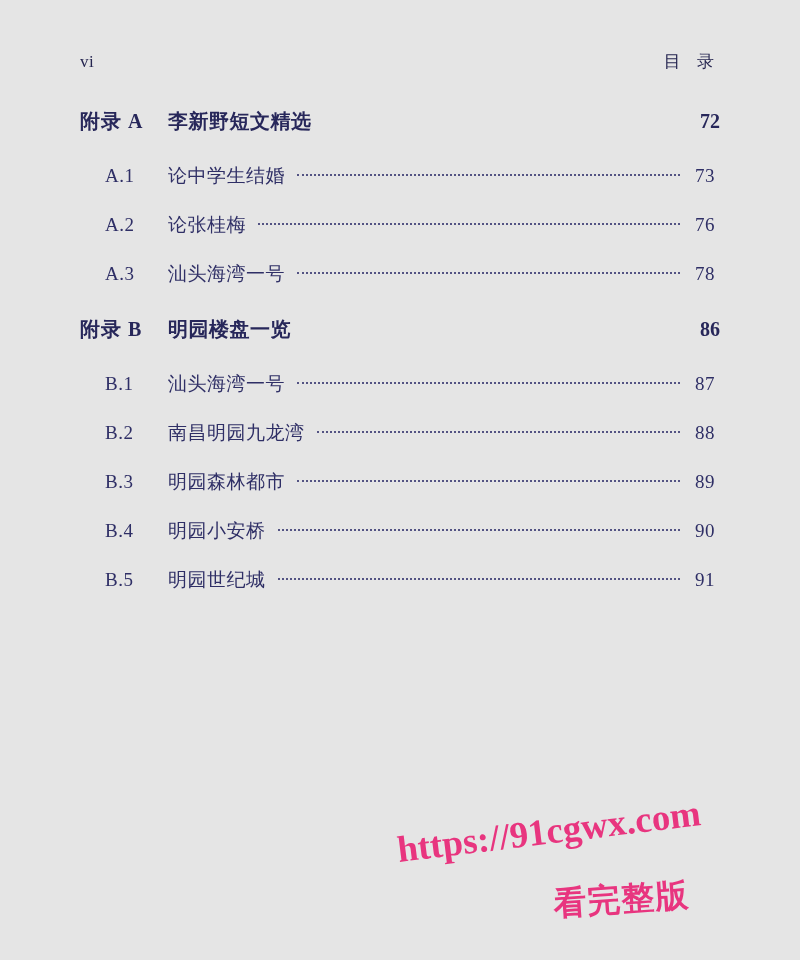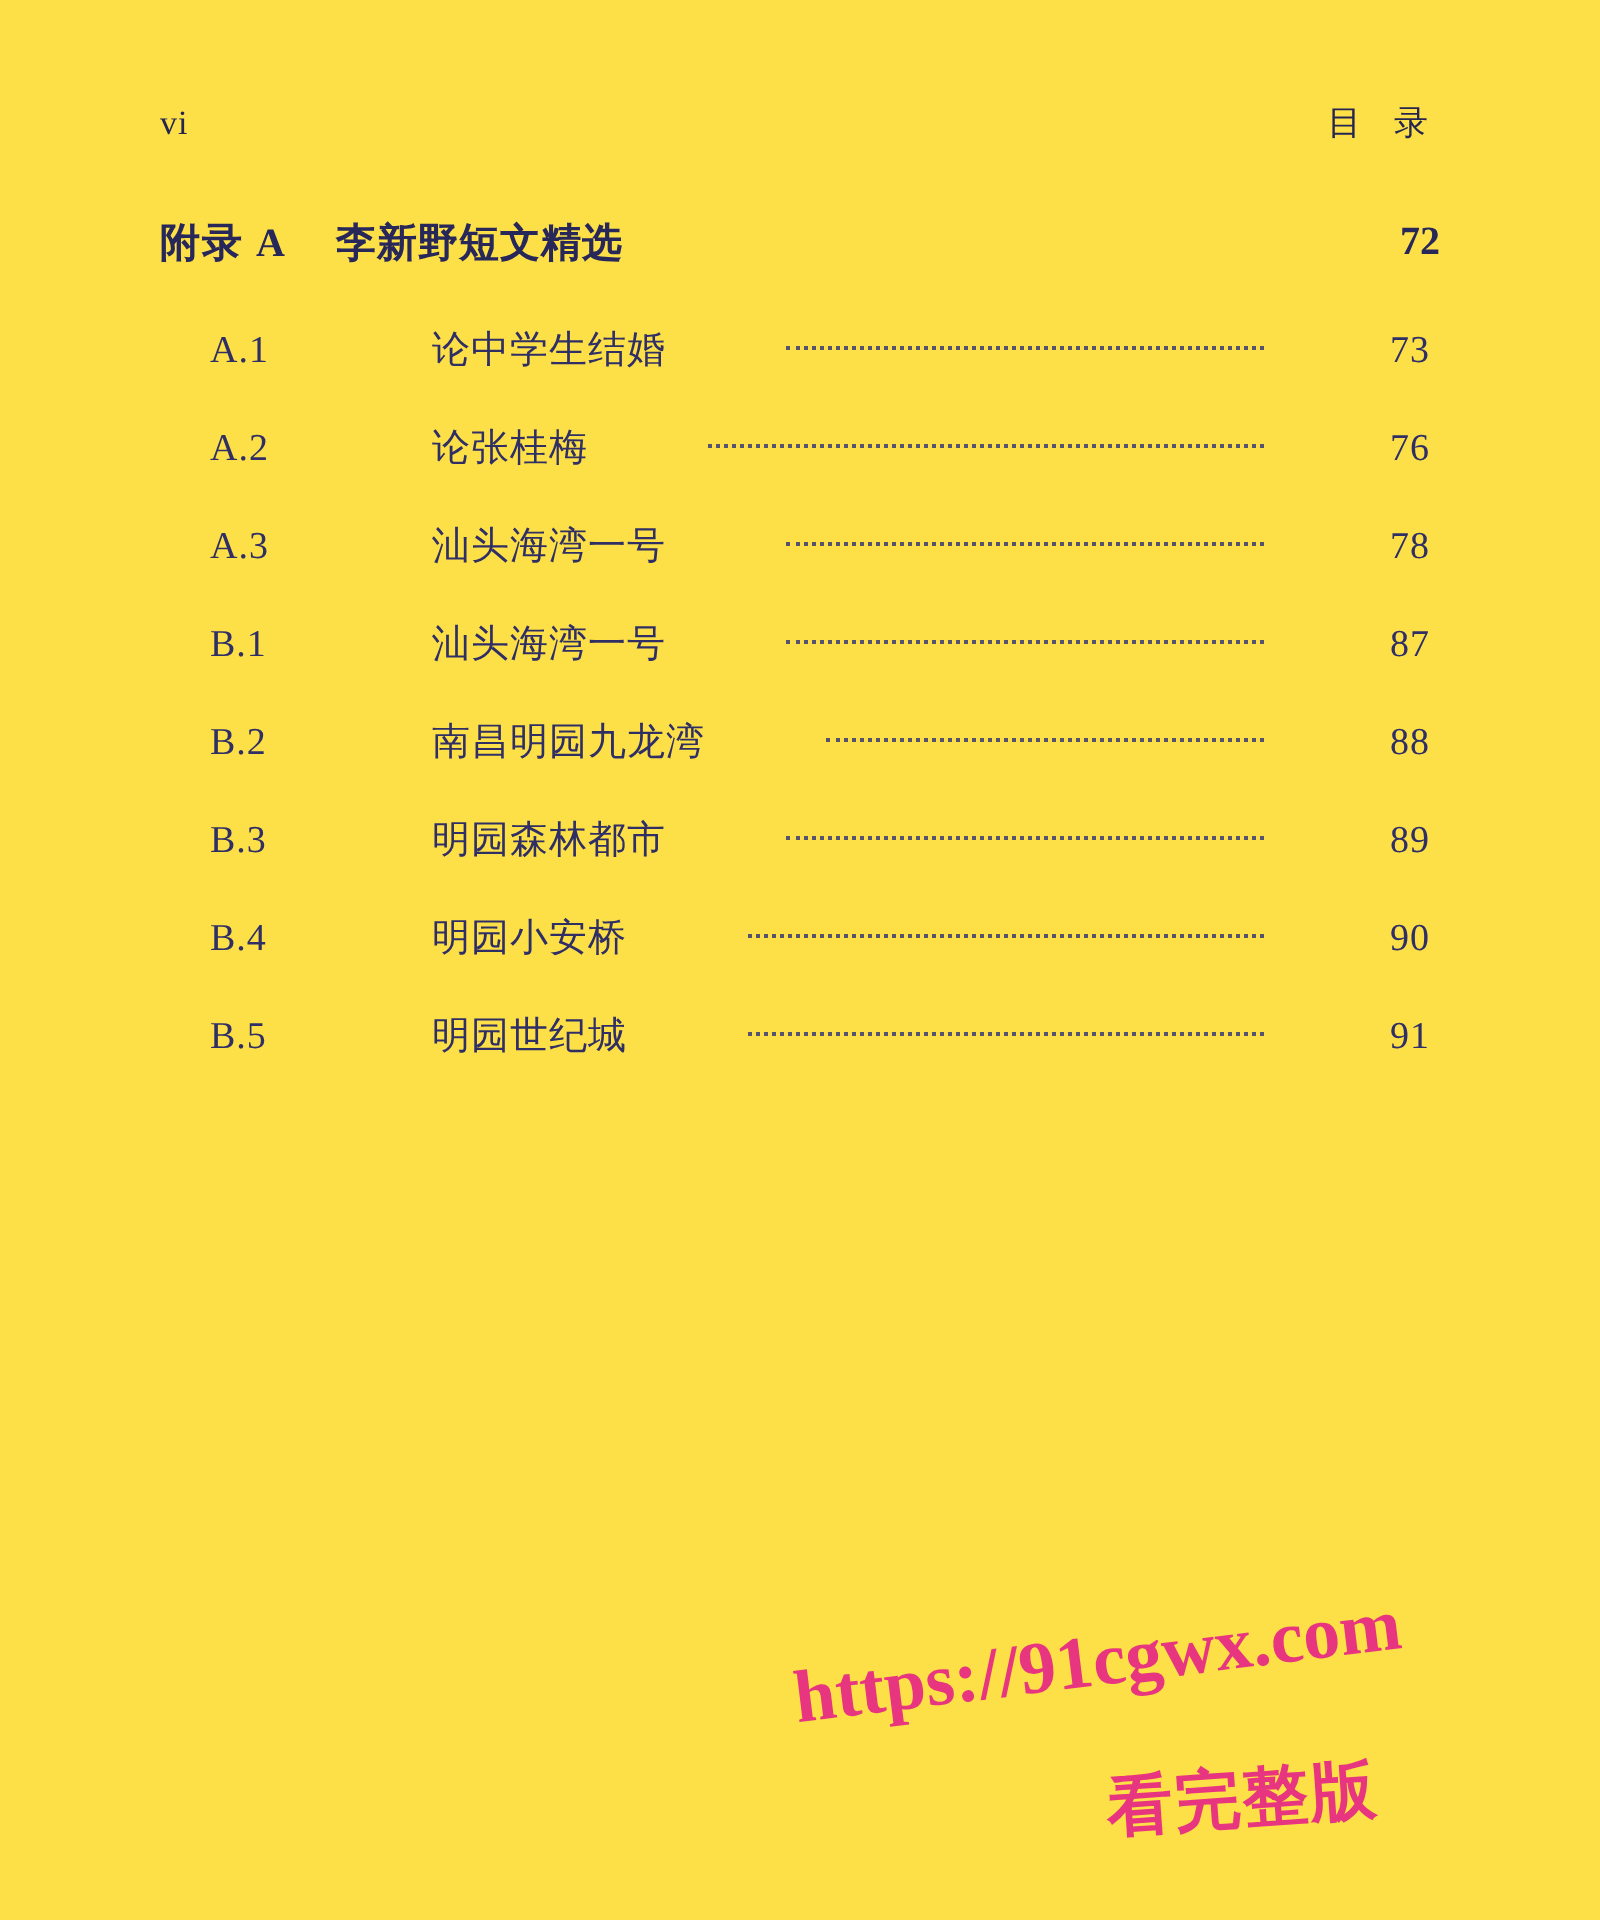--- a/index.html
+++ b/index.html
@@ -12,21 +12,21 @@
     height: 960px;
     position: relative;
     font-family: "Liberation Serif", serif;
     overflow: hidden;
   }
   .page {
     position: absolute;
     left: 0; top: 0;
     width: 800px;
     height: 960px;
-    background: #fde047;
+    background: #e5e5e5;
   }
   
   .header {
     position: absolute;
     left: 80px;
     top: 50px;
     width: 640px;
     display: flex;
     justify-content: space-between;
     align-items: baseline;
@@ -80,21 +80,20 @@
   }
 
   
   .toc-entry {
     display: flex;
     align-items: baseline;
     color: #2f2f66;
     font-size: 19px;
     line-height: 1.0;
     padding: 7px 0;
-    gap: 48px;
   }
   .entry-num {
     width: 88px;
     flex: 0 0 88px;
     padding-left: 25px;
     box-sizing: border-box;
     letter-spacing: 0.5px;
   }
   .entry-title {
     flex: 0 0 auto;
@@ -194,20 +193,25 @@
     </div>
 
     <div class="toc-entry">
       <span class="entry-num">A.3</span>
       <span class="entry-title">汕头海湾一号</span>
       <span class="leader"></span>
       <span class="entry-page">78</span>
     </div>
 
 
+    <div class="toc-part">
+      <span class="part-num">附录 B</span>
+      <span class="part-title">明园楼盘一览</span>
+      <span class="part-page">86</span>
+    </div>
 
     <div class="toc-entry">
       <span class="entry-num">B.1</span>
       <span class="entry-title">汕头海湾一号</span>
       <span class="leader"></span>
       <span class="entry-page">87</span>
     </div>
 
     <div class="toc-entry">
       <span class="entry-num">B.2</span>

